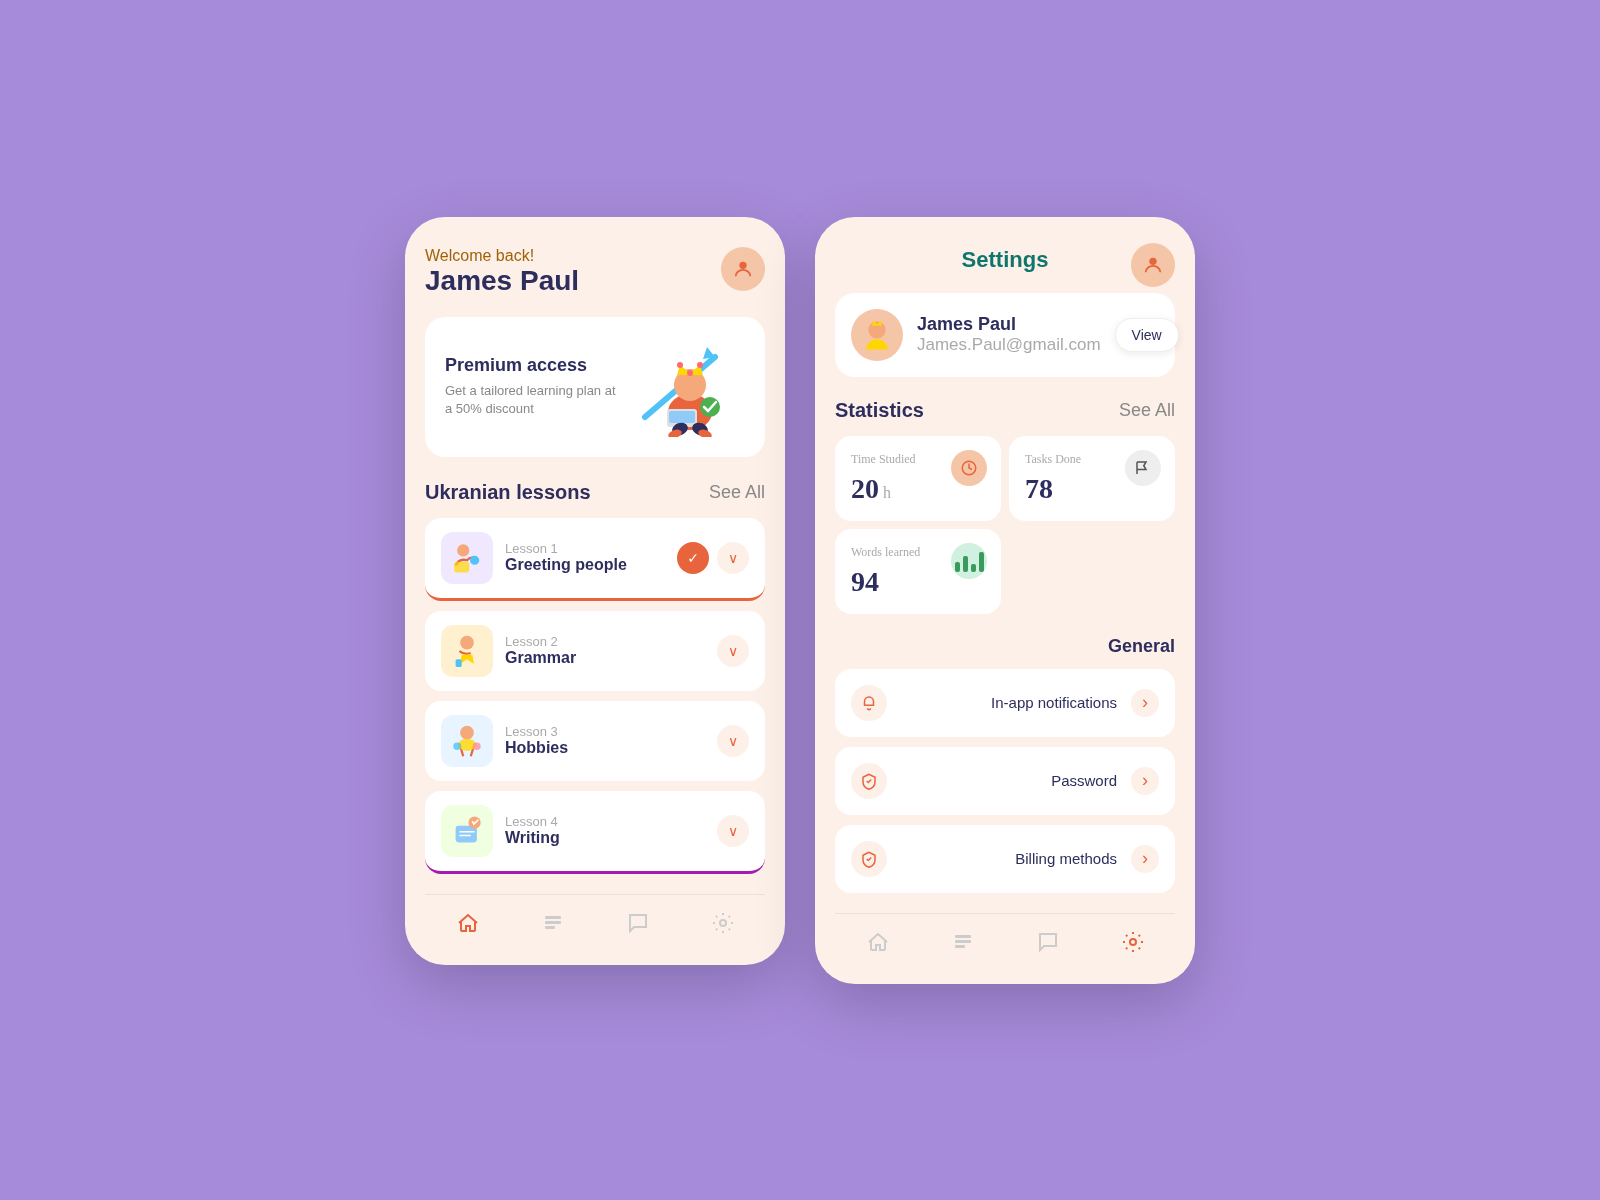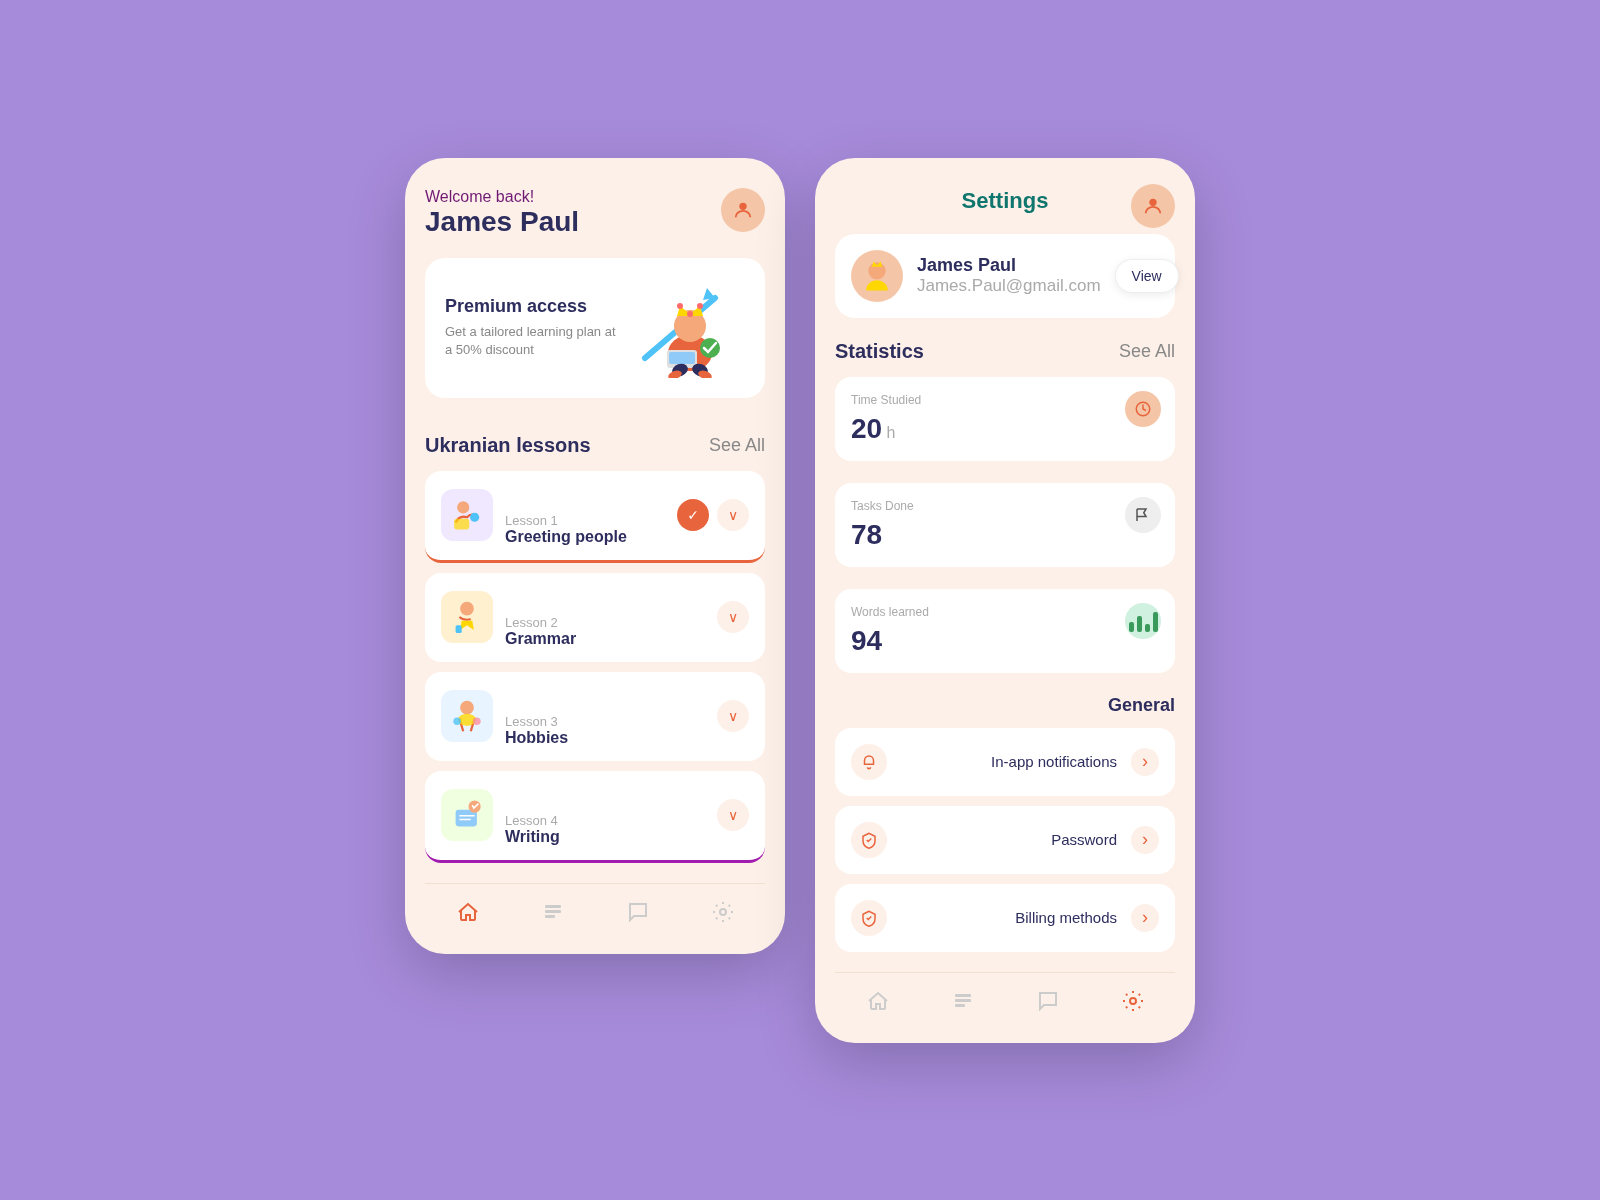--- a/index.html
+++ b/index.html
@@ -27,21 +27,21 @@
     }
 
     
     .header-row {
       display: flex;
       justify-content: space-between;
       align-items: flex-start;
       margin-bottom: 20px;
     }
     .welcome-text {
-      color: #701a75;
+      color: #a16207;
       font-size: 16px;
       font-weight: 400;
     }
     .user-name {
       color: #2d2d5e;
       font-size: 28px;
       font-weight: 800;
     }
     .avatar-btn {
       background: #f5c5a8;
@@ -52,21 +52,21 @@
       display: flex;
       align-items: center;
       justify-content: center;
       cursor: pointer;
       font-size: 20px;
     }
     .premium-card {
       background: white;
       border-radius: 20px;
       padding: 20px;
-      margin-bottom: 36px;
+      margin-bottom: 24px;
       display: flex;
       justify-content: space-between;
       align-items: center;
       overflow: hidden;
       position: relative;
     }
     .premium-text h3 {
       color: #2d2d5e;
       font-size: 18px;
       font-weight: 700;
@@ -123,21 +123,20 @@
       border-radius: 12px;
       background: #f0e8ff;
       display: flex;
       align-items: center;
       justify-content: center;
       font-size: 28px;
       flex-shrink: 0;
     }
     .lesson-info {
       flex: 1;
-      margin-top: 28px;
     }
     .lesson-num {
       color: #aaa;
       font-size: 13px;
     }
     .lesson-name {
       color: #2d2d5e;
       font-size: 16px;
       font-weight: 700;
     }
@@ -264,22 +263,23 @@
       color: #2d2d5e;
       cursor: pointer;
       box-shadow: 0 2px 8px rgba(0,0,0,0.08);
     }
 
     .stats-section {
       margin-bottom: 22px;
     }
     .stats-grid {
       display: grid;
-      grid-template-columns: 1fr;
-      gap: 22px;
+      grid-template-columns: 1fr 1fr;
+      gap: 8px;
+      font-family: Liberation Serif, serif;
     }
     .stat-card {
       background: white;
       border-radius: 16px;
       padding: 16px;
       position: relative;
     }
     .stat-label {
       font-size: 12px;
       color: #aaa;

